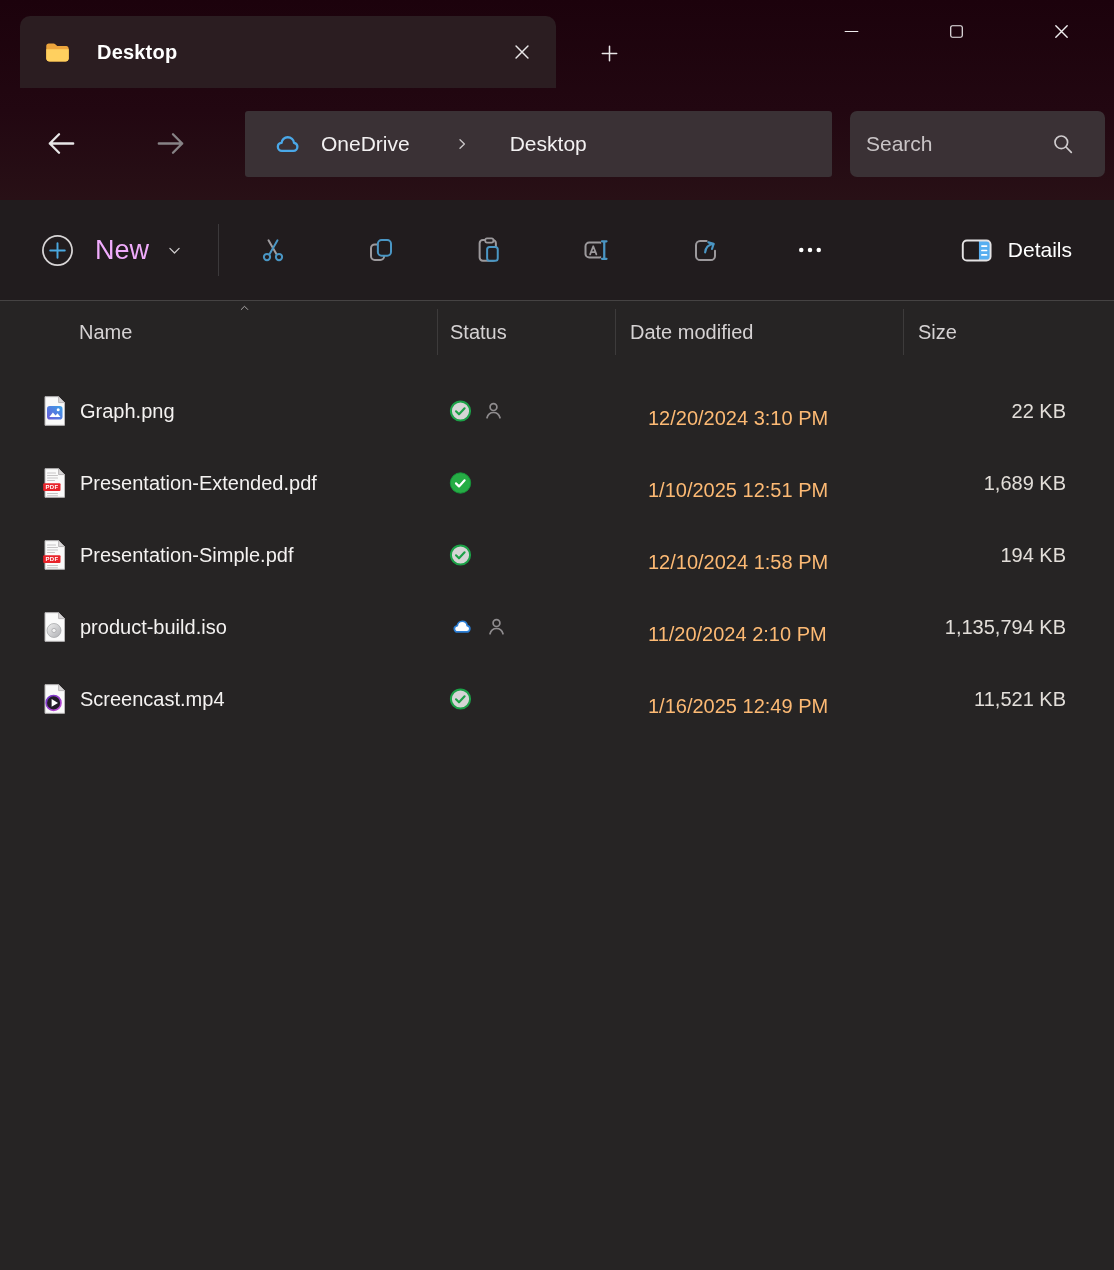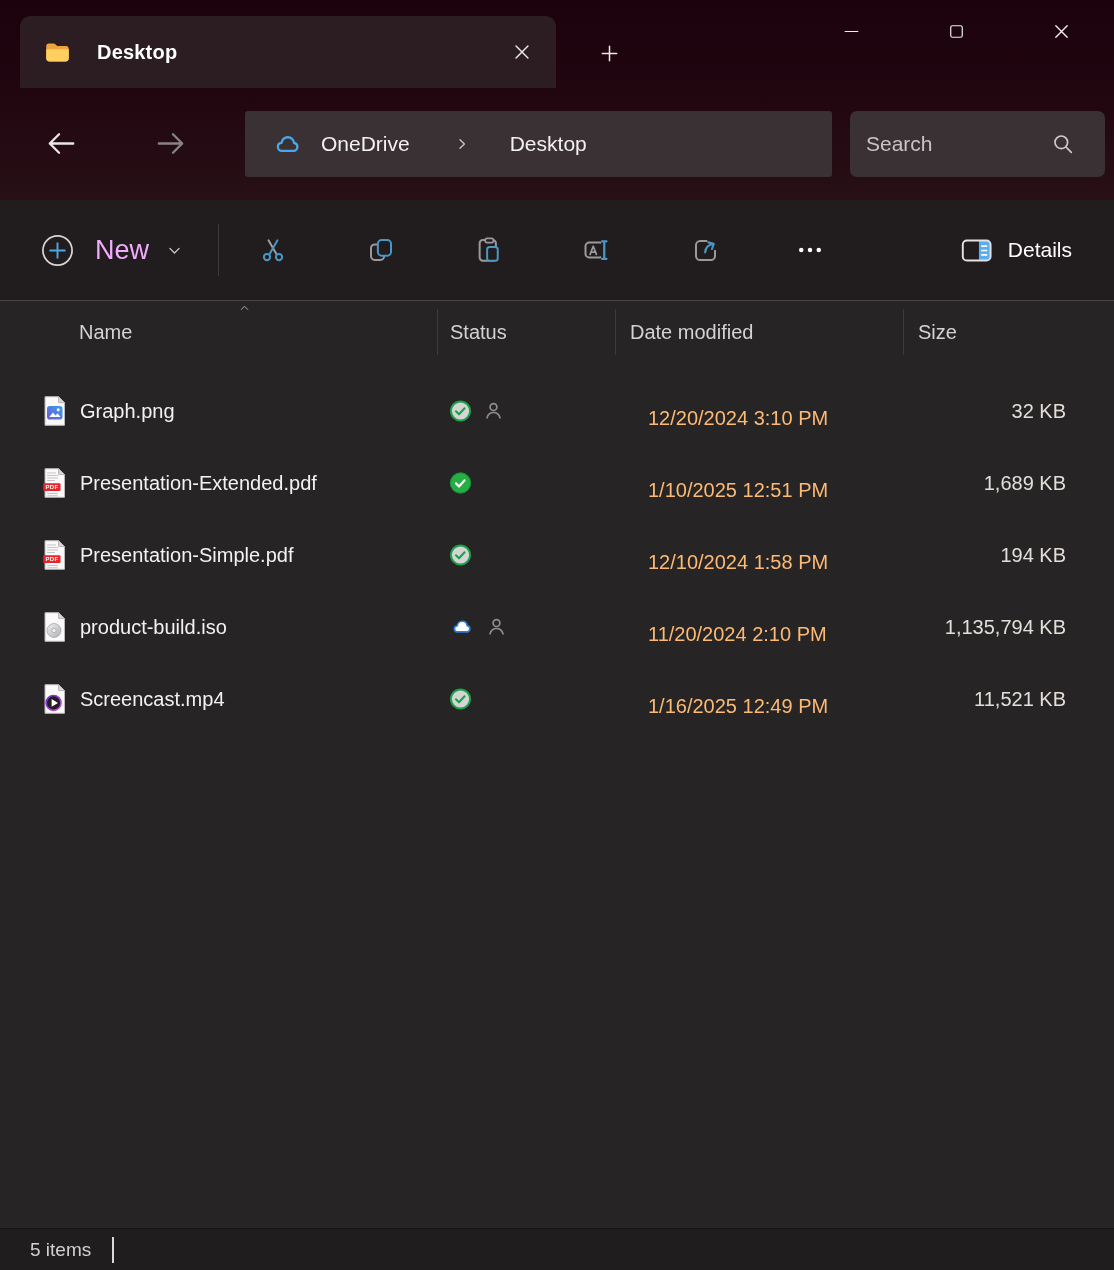--- a/index.html
+++ b/index.html
@@ -402,21 +402,21 @@
                 <use href="#sym-status-synced"></use>
               </svg>
             </span>
             <span>
               <svg width="23" height="23">
                 <use href="#sym-person"></use>
               </svg>
             </span>
           </span>
     <span class="file-date">12/20/2024 3:10 PM</span>
-    <span class="file-size">32 KB</span>
+    <span class="file-size">22 KB</span>
   </div>
         <div class="row">
     <span class="file-icon">
             <svg width="27" height="31">
               <use href="#sym-file-pdf"></use>
             </svg>
           </span>
     <span class="file-name">Presentation-Extended.pdf</span>
     <span class="file-status">
             <span>
@@ -480,18 +480,14 @@
                 <use href="#sym-status-synced"></use>
               </svg>
             </span>
           </span>
     <span class="file-date">1/16/2025 12:49 PM</span>
     <span class="file-size">11,521 KB</span>
   </div>
       </div>
   </div>
 
-  <div class="statusbar">
-    <span class="items-count">5 items</span>
-    <span class="sb-divider"></span>
-  </div>
 
 </div>
 
 </body></html>

